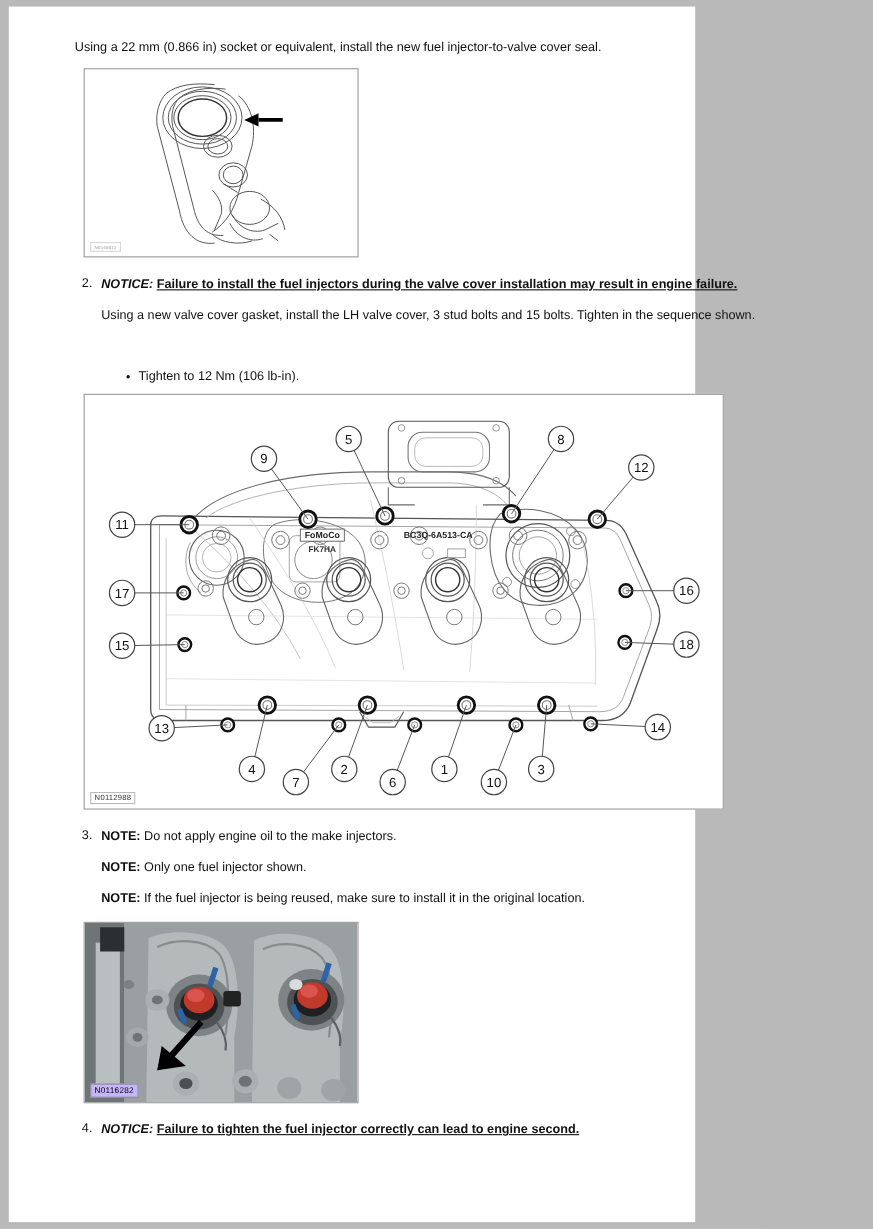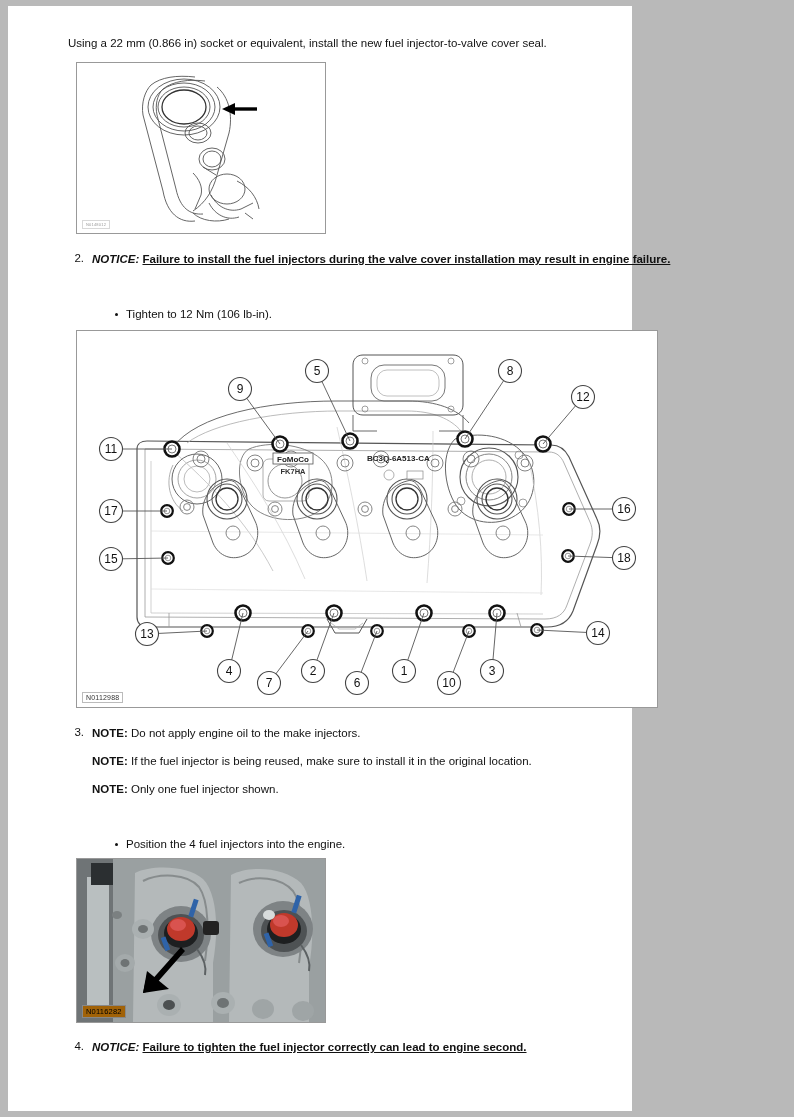--- a/index.html
+++ b/index.html
@@ -126,21 +126,21 @@
     letter-spacing: .2px;
     white-space: nowrap;
     z-index: 5;
   }
   .fig-id.tiny {
     font-size: 4px;
     color: #9a9a9a;
     border-color: #d8d8d8;
   }
   .fig-id.onphoto {
-    background: #a16207;
+    background: #c4b5fd;
     border-color: #888;
     font-size: 7.5px;
     color: #000;
   }
   svg { display: block; }
 </style>
 </head>
 <body>
 
 <div class="page">
@@ -189,20 +189,21 @@
 
     <div class="step" style="margin-top:18px;">
       <span class="step-num">2.</span>
 
       <p class="para blk">
         <span class="notice-label">NOTICE:</span>
         <span class="notice-text">Failure to install the fuel injectors during the valve cover installation may result in engine failure.</span>
       </p>
 
 
+      <p class="para">Using a new valve cover gasket, install the LH valve cover, 3 stud bolts and 15 bolts. Tighten in the sequence shown.</p>
       <ul class="bullets">
         <li>Tighten to 12 Nm (106 lb-in).</li>
       </ul>
     </div>
 
     <div class="fig-large">
       <svg width="580" height="376" viewBox="0 0 580 376">
         <defs>
           <g id="boltA">
             <circle r="7.5" fill="#fff" stroke="#111" stroke-width="2.6"></circle>
@@ -491,30 +492,27 @@
 
     <div class="step" style="margin-top:18px;">
       <span class="step-num">3.</span>
 
       <p class="para blk">
         <span class="lead-label">NOTE:</span>
         <span>Do not apply engine oil to the make injectors.</span>
       </p>
       <p class="para blk">
         <span class="lead-label">NOTE:</span>
-        <span>If the fuel injector is being reused, make sure to install it in the original location.</span>
+        <span>Only one fuel injector shown.</span>
       </p>
       <p class="para blk">
         <span class="lead-label">NOTE:</span>
-        <span>Only one fuel injector shown.</span>
+        <span>If the fuel injector is being reused, make sure to install it in the original location.</span>
       </p>
 
-      <ul class="bullets">
-        <li>Position the 4 fuel injectors into the engine.</li>
-      </ul>
     </div>
 
     <div class="fig-photo">
       <svg width="248" height="163" viewBox="0 0 248 163">
 
         <rect x="0" y="0" width="248" height="163" fill="#9ea3a4"></rect>
         <rect x="0" y="0" width="36" height="163" fill="#6f7476"></rect>
         <rect x="10" y="18" width="22" height="130" fill="#b9bfc0"></rect>
         <rect x="14" y="4" width="26" height="22" fill="#2b2f31"></rect>
         <path d="M36 0 L248 0 L248 163 L36 163 Z" fill="#9aa0a1"></path>

